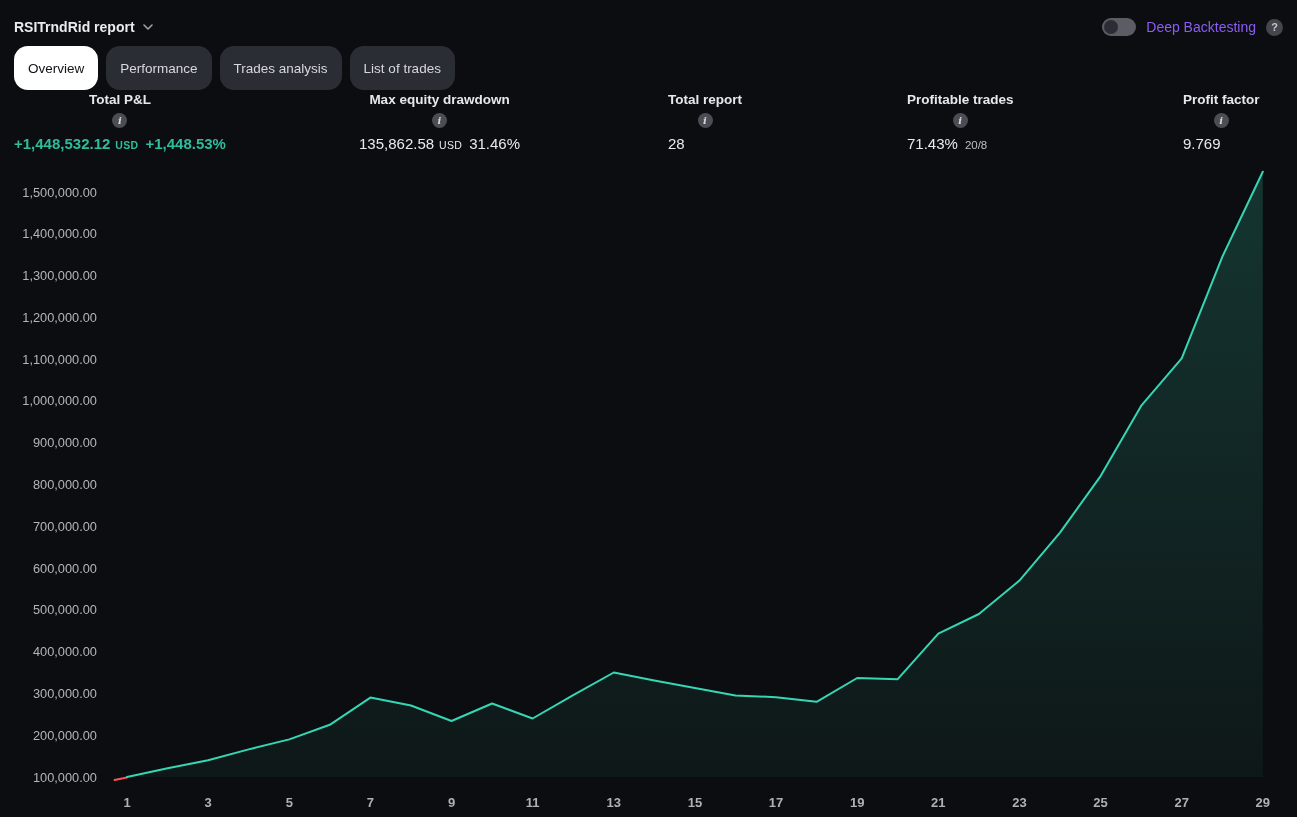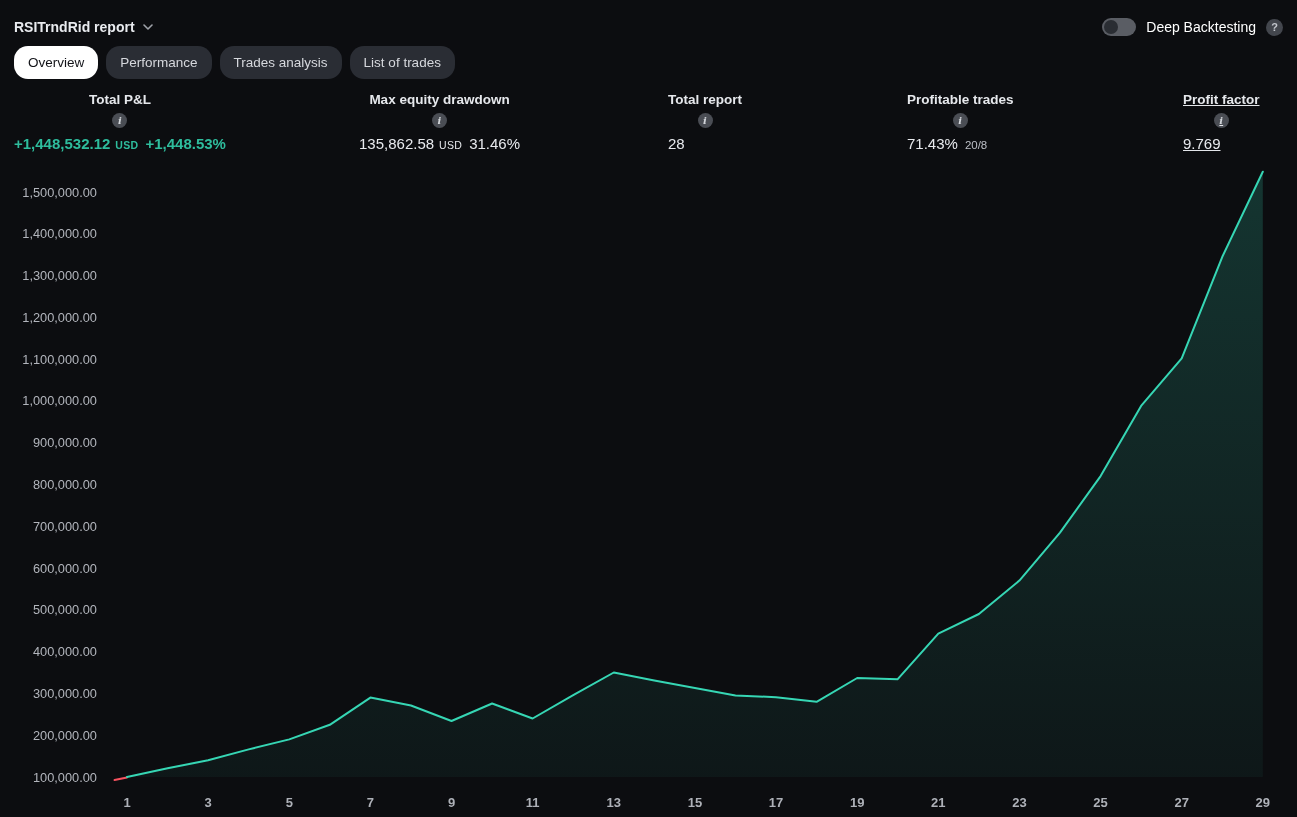--- a/index.html
+++ b/index.html
@@ -10,34 +10,34 @@
     -webkit-font-smoothing:antialiased;
   }
   
   .topbar{position:absolute;top:0;left:0;right:0;height:38px;display:flex;align-items:center;justify-content:space-between;padding:8px 14px;z-index:5;}
   .title-group{display:flex;align-items:center;gap:8px;cursor:pointer;}
   .report-title{font-size:14px;font-weight:700;color:#e9ebef;}
   .chevron{display:flex;align-items:center;}
   .topbar-right{display:flex;align-items:center;gap:10px;}
   .toggle{width:34px;height:18px;border-radius:9px;background:#5a5d64;position:relative;cursor:pointer;flex:none;}
   .toggle .knob{position:absolute;top:2px;left:2px;width:14px;height:14px;border-radius:50%;background:#2a2d33;transition:left .15s;}
-  .deep-label{font-size:14px;color:#ffffff;}
+  .deep-label{font-size:14px;color:#8b5cf6;}
   .help-icon{width:17px;height:17px;border-radius:50%;background:#43464d;color:#c3c6cc;font-size:11px;font-weight:700;display:flex;align-items:center;justify-content:center;cursor:pointer;}
   
   .tabs{position:absolute;top:46px;left:14px;display:flex;gap:8px;z-index:5;}
-  .tab{height:33px;padding:0 14px;border-radius:14px;border:none;background:#2a2d34;color:#d6d8dd;font-size:13.5px;font-family:inherit;display:flex;align-items:center;cursor:pointer;white-space:nowrap;}
+  .tab{height:44px;padding:0 14px;border-radius:14px;border:none;background:#2a2d34;color:#d6d8dd;font-size:13.5px;font-family:inherit;display:flex;align-items:center;cursor:pointer;white-space:nowrap;}
   .tab.active{background:#ffffff;color:#121318;font-weight:500;}
   
   .stats{position:absolute;top:92px;left:0;right:0;height:52px;z-index:5;}
   .stat{position:absolute;top:0;}
   .stat:nth-child(1){left:14px;}
   .stat:nth-child(2){left:359px;}
   .stat:nth-child(3){left:668px;}
   .stat:nth-child(4){left:907px;}
-  .stat:nth-child(5){left:1183px;text-decoration:underline;}
+  .stat:nth-child(5){left:1183px;}
   .stat-title{display:flex;align-items:center;gap:6px;font-size:13.5px;font-weight:700;color:#e6e8ec;white-space:nowrap;flex-direction:column;}
   .info-icon{width:15px;height:15px;border-radius:50%;background:#4a4d54;color:#d2d5da;font-size:10px;font-weight:700;font-style:italic;font-family:"DejaVu Serif",serif;display:flex;align-items:center;justify-content:center;flex:none;}
   .stat-value{margin-top:7px;font-size:15px;color:#e8eaee;display:flex;align-items:baseline;gap:5px;white-space:nowrap;}
   .stat-value .unit{font-size:10.5px;letter-spacing:.3px;}
   .stat-value .secondary{margin-left:2px;}
   .stat-value .secondary:empty,.stat-value .unit:empty{display:none;}
   .stat.positive .stat-value{color:#2ebd9d;font-weight:bold;}
   .stat .secondary.small{font-size:11.5px;color:#bcbfc6;}
   
   #equity-chart{position:absolute;top:0;left:0;width:1297px;height:817px;z-index:1;}

